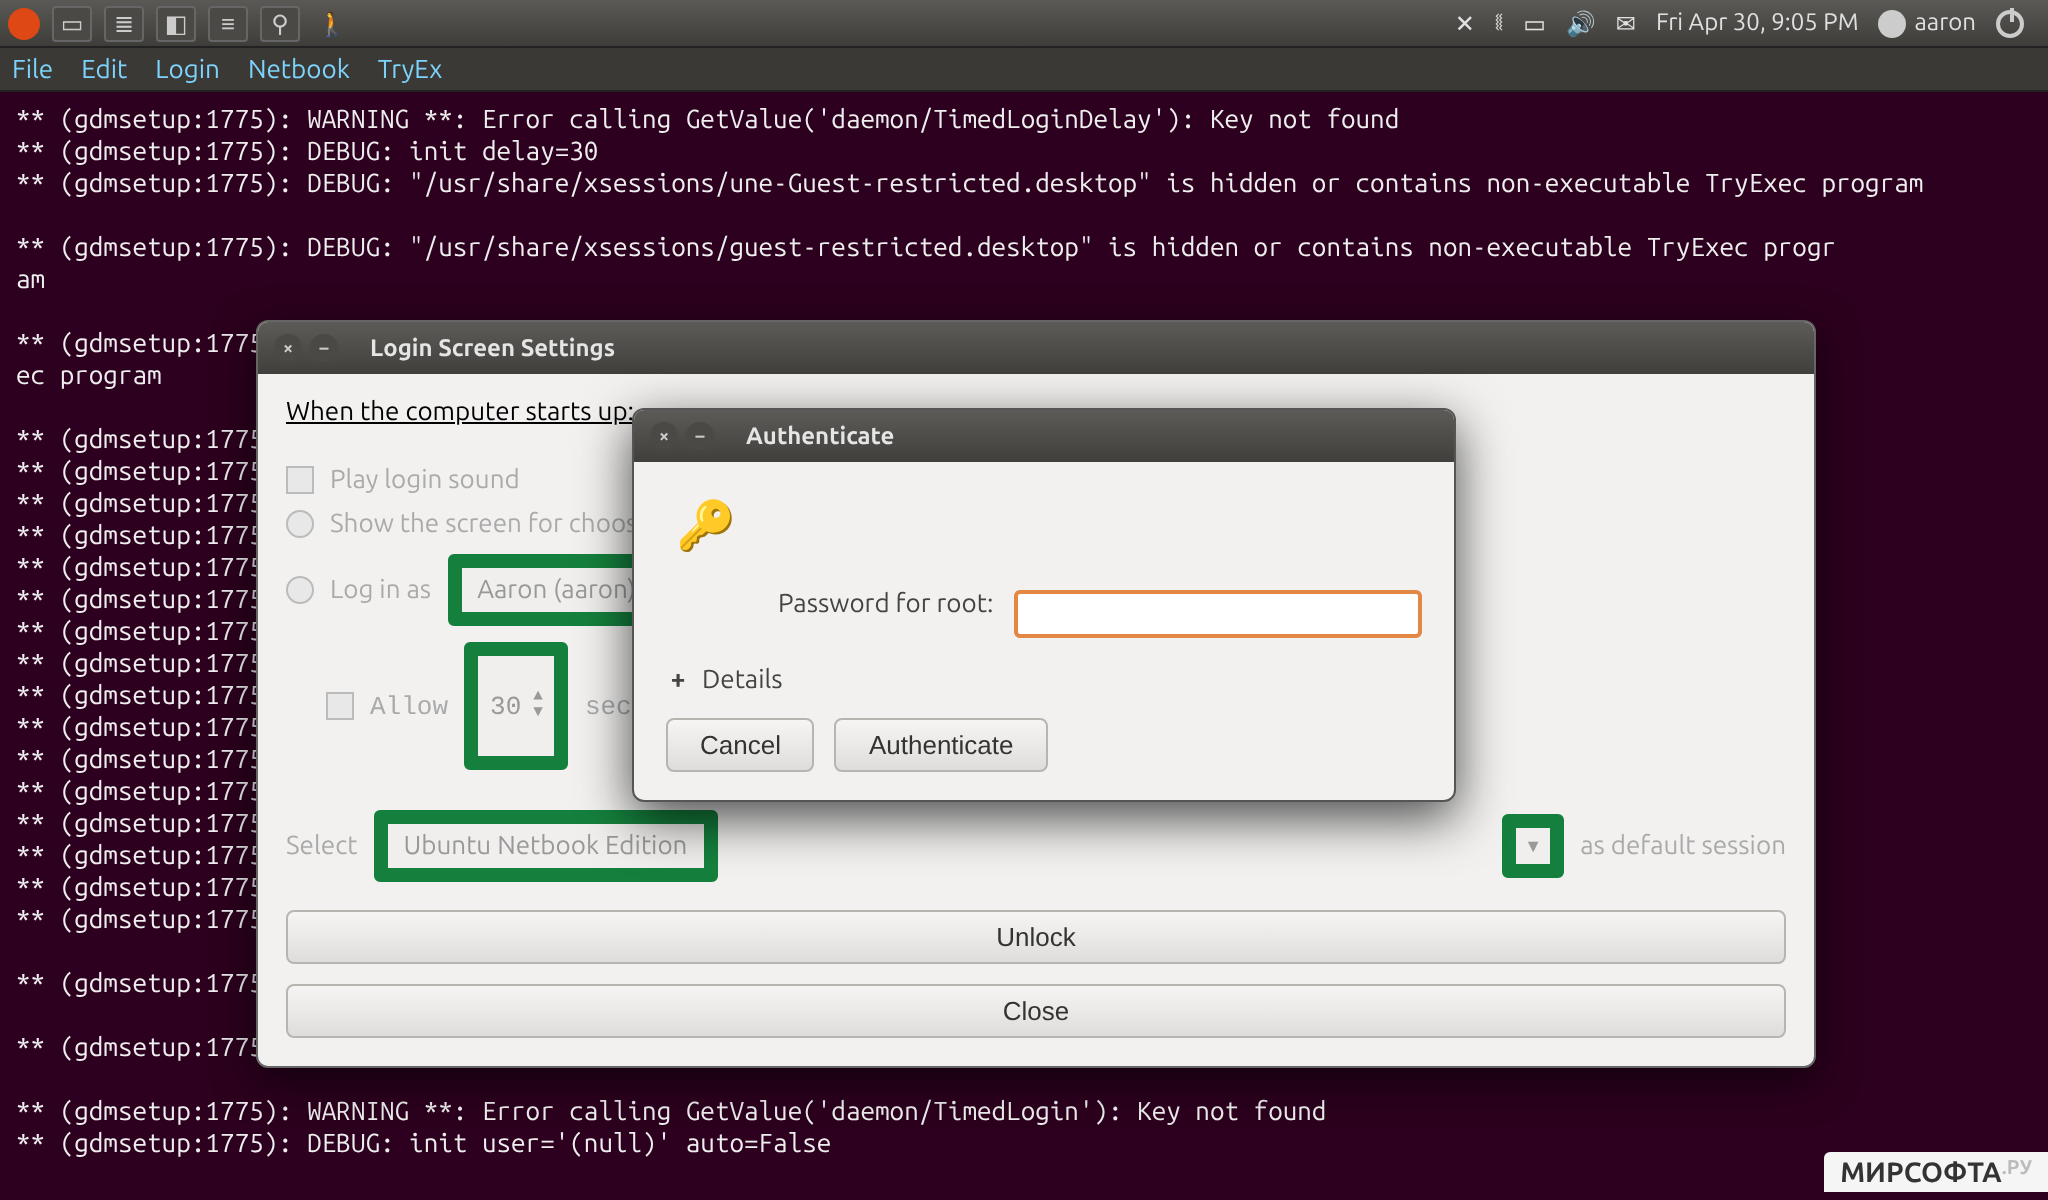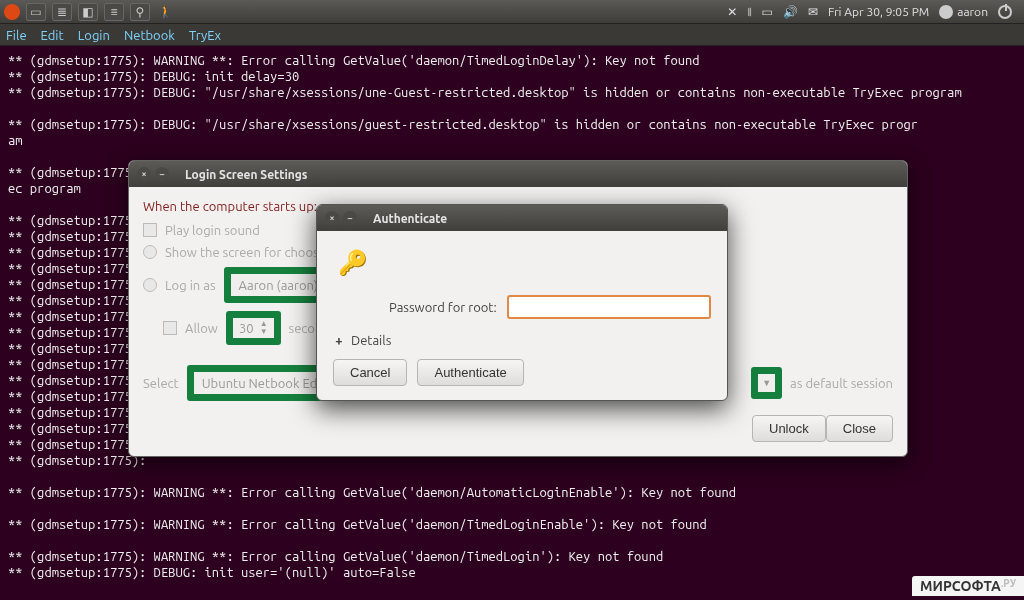--- a/index.html
+++ b/index.html
@@ -86,21 +86,21 @@
     .tb-buttons { display: flex; gap: 4px; margin-right: 6px; }
     .tb-btn { width: 14px; height: 14px; border-radius: 50%;
       background: #4a4945;
       display:flex;align-items:center;justify-content:center;
       font-size: 9px; color: #ccc;
     }
     .dialog1-body {
       padding: 12px 14px 14px;
       color: #888;
     }
-    .subtitle { font-size: 13px; color: #7f1d1d; margin-bottom: 10px; }
+    .subtitle { font-size: 13px; color: #000000; margin-bottom: 20px; text-decoration: underline; }
     .row { display: flex; align-items: center; gap: 8px; margin: 8px 0; }
     .checkbox, .radio {
       width: 14px; height: 14px; border: 1px solid #bbb;
       background: #e8e8e8; display: inline-block;
     }
     .radio { border-radius: 50%; }
     .disabled-text { color: #aaa; }
     .combo {
       display: inline-flex; align-items: center;
       border: 7px solid #15803d; border-radius: 3px;
@@ -108,42 +108,43 @@
       color: #999; gap: 6px;
     }
     .btn {
       background: linear-gradient(#f6f5f4, #dedddb);
       border: 1px solid #b8b4b0; border-radius: 4px;
       padding: 5px 16px; color: #333;
       font-size: 13px;
       cursor: pointer;
     }
     .dialog1-footer {
-      display: flex; justify-content: flex-end; 
+      display: flex; justify-content: flex-end; gap: 10px;
       margin-top: 14px;
-    }
-    .indent { margin-left: 20px; }
+      flex-direction: column;
+    }
+    .indent { margin-left: 20px; font-family: Liberation Mono, monospace; }
     
     .dialog2 {
       position: absolute;
       left: 316px; top: 204px;
       width: 412px;
       background: #f2f1f0;
       border: 1px solid #555; border-radius: 6px;
       box-shadow: 0 8px 26px rgba(0,0,0,0.7);
       overflow: hidden;
     }
     .dialog2-body { padding: 18px 16px 14px; color: #4a4a4a; }
     .auth-row { display: flex; gap: 12px; }
     .key-icon {
       width: 40px; font-size: 24px;
       display: flex; align-items: flex-start; justify-content: center;
     }
     .auth-text { font-size: 13px; line-height: 1.45; flex: 1; }
-    .pw-row { display: flex; align-items: center; gap: 10px; margin: 18px 0 14px 56px; }
+    .pw-row { display: flex; align-items: flex-start; gap: 10px; margin: 18px 0 14px 56px; }
     .pw-label { font-size: 13px; color: #444; }
     .pw-input {
       flex: 1; height: 24px;
       border: 2px solid #e38745; border-radius: 3px;
       background: #fff;
       padding: 0 6px;
       outline: none;
     }
     .details-row { display:flex; align-items:center; gap:6px; font-size: 13px; color:#444; margin-bottom: 12px;}
     .expander {
@@ -254,21 +255,21 @@
     <div class="row">
       <span class="radio"></span>
       <span class="disabled-text">Log in as</span>
       <span class="combo">
         <span>Aaron (aaron)</span>
       </span>
     </div>
     <div class="row indent">
       <span class="checkbox"></span>
       <span class="disabled-text">Allow</span>
-      <span class="combo" style="padding:2px 6px;">
+      <span class="combo" style="padding:17px 6px;">
         <span>30</span>
         <span style="font-size:8px;line-height:8px;">▲<br>▼</span>
       </span>
       <span class="disabled-text">seconds for anyone else to log in first</span>
     </div>
     <div class="row" style="margin-top:20px;">
       <span class="disabled-text">Select</span>
       <span class="combo">
         <span>Ubuntu Netbook Edition</span>
       </span>

